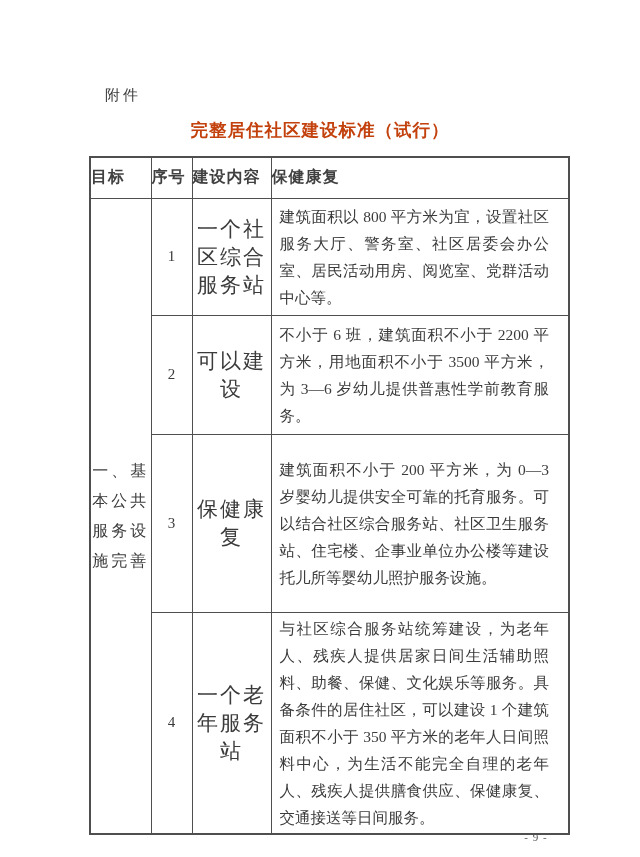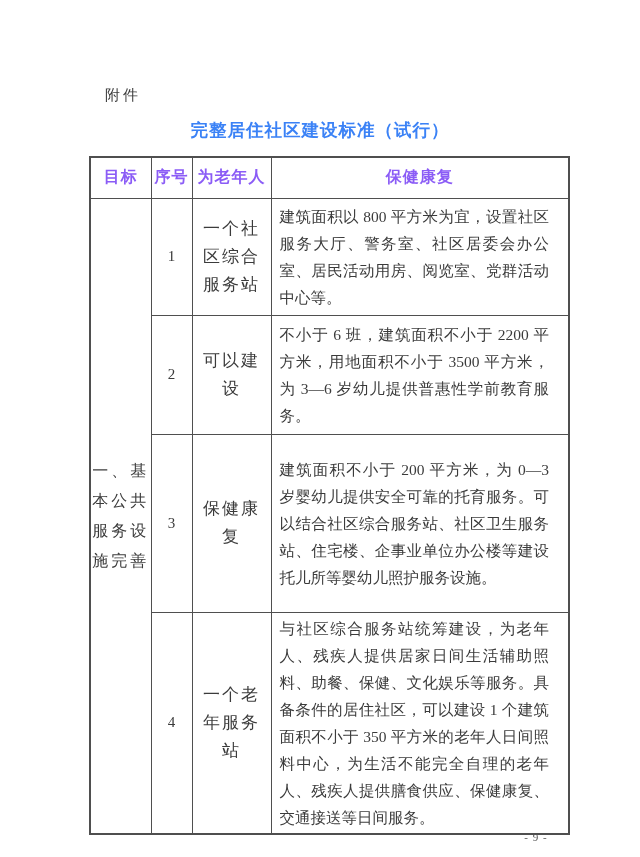--- a/index.html
+++ b/index.html
@@ -28,21 +28,21 @@
   .title {
     position: absolute;
     top: 118px;
     left: 0;
     width: 100%;
     text-align: center;
     font-family: Liberation Mono, monospace;
     font-weight: bold;
     font-size: 17.5px;
     letter-spacing: 1px;
-    color: #3b82f6;
+    color: #c2410c;
   }
   table.std {
     position: absolute;
     left: 89px;
     top: 156px;
     width: 479px;
     border-collapse: collapse;
     table-layout: fixed;
     border: 2px solid var(--border);
   }
@@ -55,45 +55,45 @@
   .col-req     { width: 298px; }
   tr.head-row { height: 41px; }
   tr.r1 { height: 109px; }
   tr.r2 { height: 119px; }
   tr.r3 { height: 178px; }
   tr.r4 { height: 219px; }
   th {
     font-family: "DejaVu Sans", "Liberation Sans", sans-serif;
     font-weight: 600;
     font-size: 16px;
-    text-align: center;
+    text-align: left;
     vertical-align: middle;
     letter-spacing: 1px;
-    color: #8b5cf6;
+    color: #404040;
   }
   td { vertical-align: middle; }
   td.goal { text-align: center; }
   .goal-text {
     width: 57px;
     margin: 12px auto;
     font-size: 16px;
     letter-spacing: 3px;
     line-height: 30px;
     word-break: break-all;
     text-align: left;
   }
   td.no {
     text-align: center;
     font-size: 15px;
   }
   td.content { text-align: center; }
   .content-text {
     width: 70px;
     margin: 16px auto;
-    font-size: 17px;
+    font-size: 21px;
     letter-spacing: 2px;
     line-height: 28px;
     word-break: break-all;
     text-align: center;
   }
   td.req {
     padding: 2px 19px 2px 8px;
     font-size: 15.5px;
     line-height: 27px;
     text-align: justify;
@@ -122,21 +122,21 @@
   <colgroup>
     <col class="col-goal">
     <col class="col-no">
     <col class="col-content">
     <col class="col-req">
   </colgroup>
   <tbody>
     <tr class="head-row">
       <th>目标</th>
       <th>序号</th>
-      <th>为老年人</th>
+      <th>建设内容</th>
       <th>保健康复</th>
     </tr>
     <tr class="r1">
       <td class="goal" rowspan="4">
         <div class="goal-text">一、基本公共服务设施完善</div>
       </td>
       <td class="no">1</td>
       <td class="content">
         <div class="content-text">一个社区综合服务站</div>
       </td>

